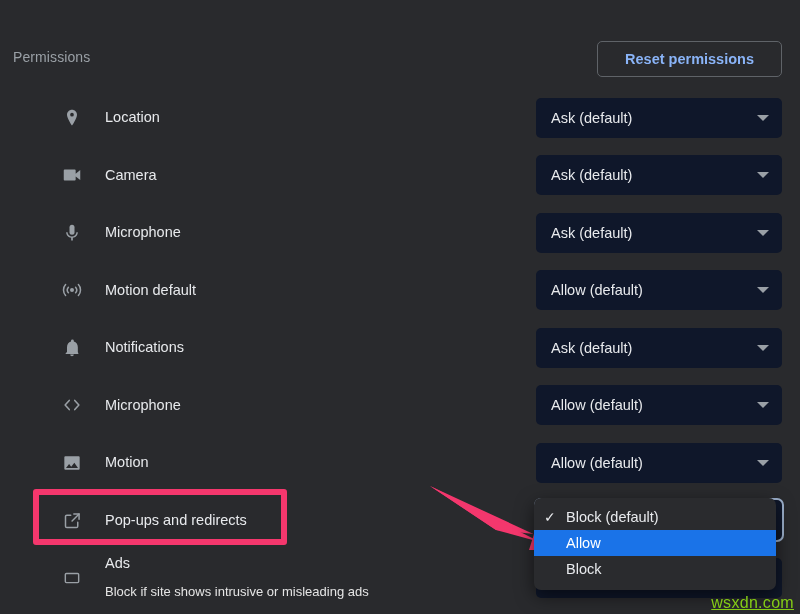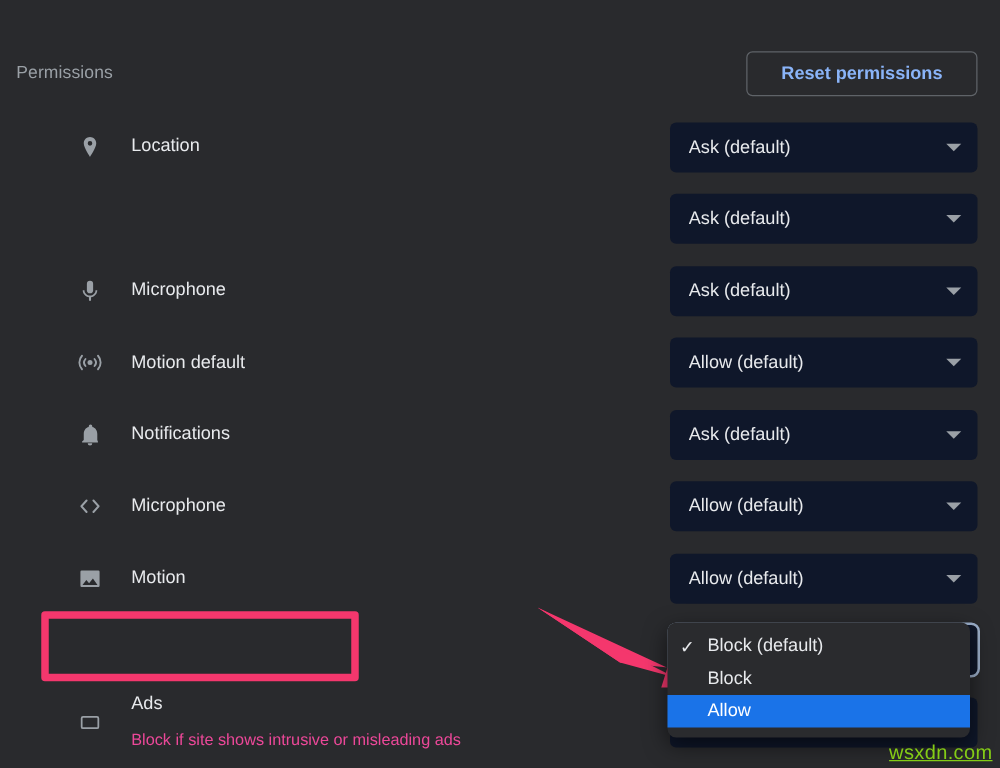--- a/index.html
+++ b/index.html
@@ -93,21 +93,21 @@
     justify-content: center;
   }
   .row-label {
     font-size: 14.5px;
     color: #e8eaed;
     line-height: 19px;
     white-space: nowrap;
   }
   .row-sub {
     font-size: 13px;
-    color: #ec4899;
+    color: #e5e5e5;
     line-height: 18px;
     white-space: nowrap;
     margin-top: 10px;
   }
 
   
   .row-select {
     position: absolute;
     right: 18px;
     top: 50%;
@@ -237,20 +237,30 @@
           <div class="row-text">
             <div class="row-label">Location</div>
           </div>
         </div>
         <div class="row-select">
           <span class="sel-value">Ask (default)</span>
           <span class="caret"></span>
         </div>
       </div>
       <div class="row">
+        <div class="row-left">
+          <span class="row-icon">
+            <svg width="22" height="22" viewBox="0 0 24 24" fill="currentColor">
+              <path d="M16 10.5V7a1 1 0 0 0-1-1H4a1 1 0 0 0-1 1v10a1 1 0 0 0 1 1h11a1 1 0 0 0 1-1v-3.5l5 4v-11l-5 4z"></path>
+            </svg>
+          </span>
+          <div class="row-text">
+            <div class="row-label">Camera</div>
+          </div>
+        </div>
         <div class="row-select">
           <span class="sel-value">Ask (default)</span>
           <span class="caret"></span>
         </div>
       </div>
       <div class="row">
         <div class="row-left">
           <span class="row-icon">
             <svg width="20" height="20" viewBox="0 0 24 24" fill="currentColor">
               <path d="M12 14a3 3 0 0 0 3-3V5a3 3 0 0 0-6 0v6a3 3 0 0 0 3 3z"></path>
@@ -329,20 +339,32 @@
           <div class="row-text">
             <div class="row-label">Motion</div>
           </div>
         </div>
         <div class="row-select">
           <span class="sel-value">Allow (default)</span>
           <span class="caret"></span>
         </div>
       </div>
       <div class="row">
+        <div class="row-left">
+          <span class="row-icon">
+            <svg width="21" height="21" viewBox="0 0 24 24" fill="none" stroke="currentColor" stroke-width="1.7" stroke-linecap="round" stroke-linejoin="round">
+              <path d="M13.5 4.5H19.5V10.5"></path>
+              <path d="M19.5 4.5 11.5 12.5"></path>
+              <path d="M18 14v4.5a1.5 1.5 0 0 1-1.5 1.5h-11A1.5 1.5 0 0 1 4 18.5v-11A1.5 1.5 0 0 1 5.5 6H10"></path>
+            </svg>
+          </span>
+          <div class="row-text">
+            <div class="row-label">Pop-ups and redirects</div>
+          </div>
+        </div>
         <div class="row-select focused">
           <span class="sel-value">Block (default)</span>
           <span class="caret"></span>
         </div>
       </div>
       <div class="row">
         <div class="row-left">
           <span class="row-icon">
             <svg width="20" height="20" viewBox="0 0 24 24" fill="none" stroke="currentColor" stroke-width="1.7">
               <rect x="4" y="6.5" width="16" height="11" rx="1.3"></rect>
@@ -367,24 +389,24 @@
       <path d="M 30 8 L 168 72 L 129 72 L 134 56 L 96 52 Z" fill="#f4376d"></path>
       <path d="M 30 8 L 140 64 L 96 52 Z" fill="#f4376d"></path>
     </svg>
   </div>
 
   <div class="dropdown-popup" id="dropdown-popup">
       <div class="dd-item">
         <span class="dd-check">✓</span>
         <span class="dd-label">Block (default)</span>
       </div>
+      <div class="dd-item selected">
+        <span class="dd-check"></span>
+        <span class="dd-label">Allow</span>
+      </div>
       <div class="dd-item">
         <span class="dd-check"></span>
         <span class="dd-label">Block</span>
       </div>
-      <div class="dd-item selected">
-        <span class="dd-check"></span>
-        <span class="dd-label">Allow</span>
-      </div>
     </div>
 
   <div class="watermark">wsxdn.com</div>
 </div>
 
 </body></html>

